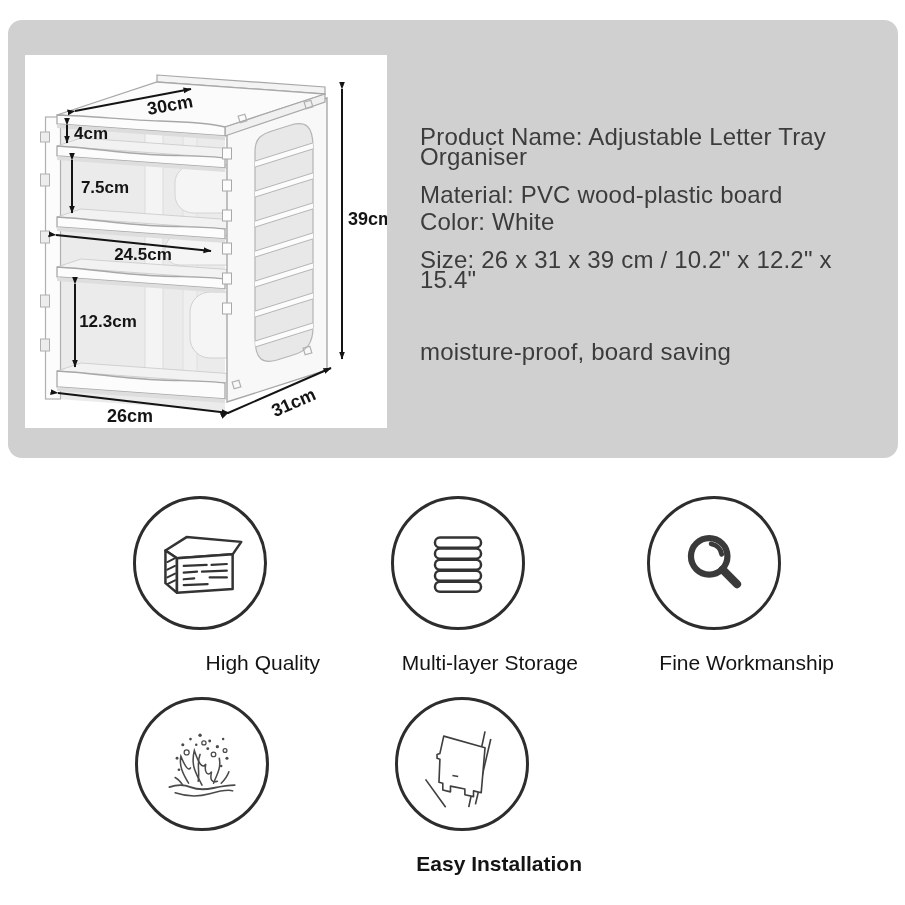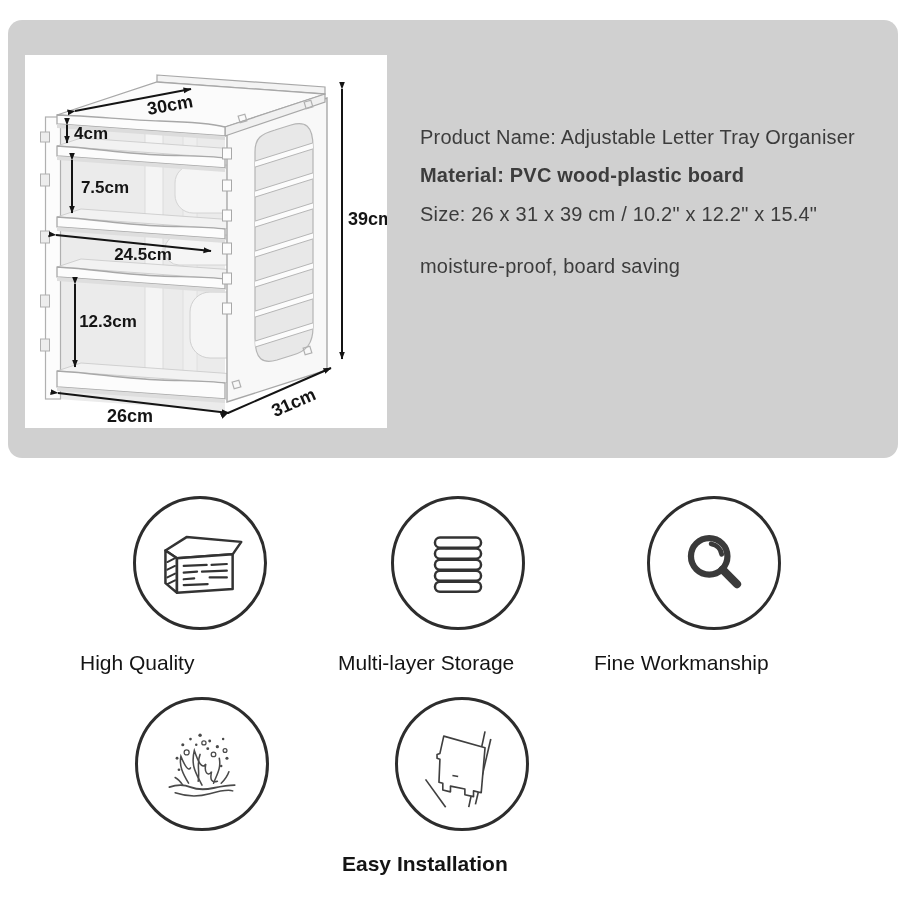--- a/index.html
+++ b/index.html
@@ -16,28 +16,28 @@
     background:#d0d0d0;border-radius:14px;
   }
   .diagram-panel{
     position:absolute;left:17px;top:35px;width:362px;height:373px;
     background:#ffffff;
   }
   .diagram-panel svg{display:block;}
 
   .product-details{
     position:absolute;left:412px;top:107px;width:470px;
-    color:#3c3c3c;font-size:20px;line-height:20px;letter-spacing:0.2px;
+    color:#3c3c3c;font-size:24px;line-height:20px;letter-spacing:0.2px;
   }
   .product-details .line{margin:0 0 18px 0;}
-  .product-details .line.l2{margin-bottom:19px;font-weight:bold;}
-  .product-details .line.l4{margin-bottom:32px;}
+  .product-details .line.l2{margin-bottom:7px;}
+  .product-details .line.l4{margin-bottom:52px;}
 
   
-  .feature-cell{position:absolute;width:240px;text-align:left;}
+  .feature-cell{position:absolute;width:240px;text-align:right;}
   .fc-r1c1{left:80px;top:496px;}
   .fc-r1c2{left:338px;top:496px;}
   .fc-r1c3{left:594px;top:496px;}
   .fc-r2c1{left:82px;top:697px;}
   .fc-r2c2{left:342px;top:697px;font-weight:bold;}
   .fc-r2c3{left:601px;top:697px;}
   .feature-circle{
     width:134px;height:134px;border:3px solid #2d2d2d;border-radius:50%;
     box-sizing:border-box;margin:0 auto;background:#fff;
     display:flex;align-items:center;justify-content:center;
@@ -164,20 +164,21 @@
           <text class="dim-text" x="323" y="170" font-size="18" text-anchor="start">39cm</text>
           <text class="dim-text" x="105" y="367" font-size="18" text-anchor="middle">26cm</text>
           <text class="dim-text" x="271" y="353" font-size="18" text-anchor="middle" transform="rotate(-24 271 353)">31cm</text>
         </g>
       </svg>
     </div>
 
     <div class="product-details">
       <p class="line l1">Product Name: Adjustable Letter Tray Organiser</p>
       <p class="line l2">Material: PVC wood-plastic board</p>
+      <p class="line l3">Color: White</p>
       <p class="line l4">Size: 26 x 31 x 39 cm / 10.2" x 12.2" x 15.4"</p>
       <p class="line l6">moisture-proof, board saving</p>
     </div>
   </div>
 
   <div class="feature-cell fc-r1c1">
     <div class="feature-circle">
       <svg width="96" height="96" viewBox="0 0 100 100">
         <g fill="#ffffff" stroke="#333333" stroke-width="2.6" stroke-linejoin="round">
           <path d="M14,37 L36,23 L93,28 L84,41 L26,45 Z"></path>

